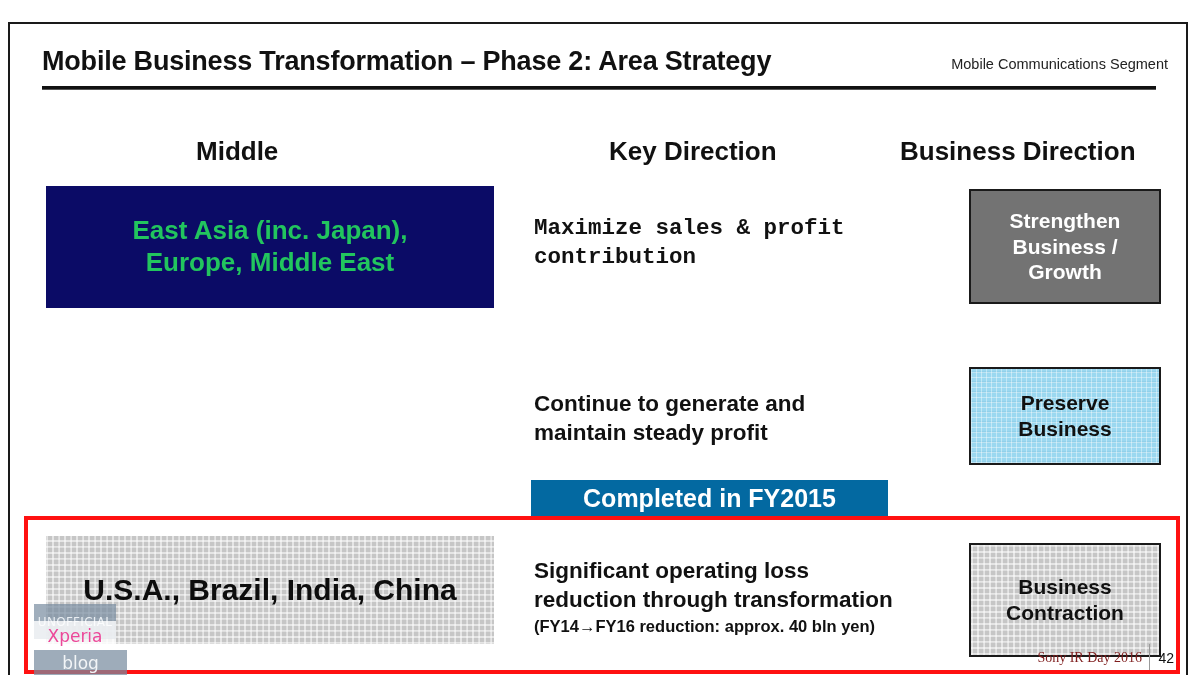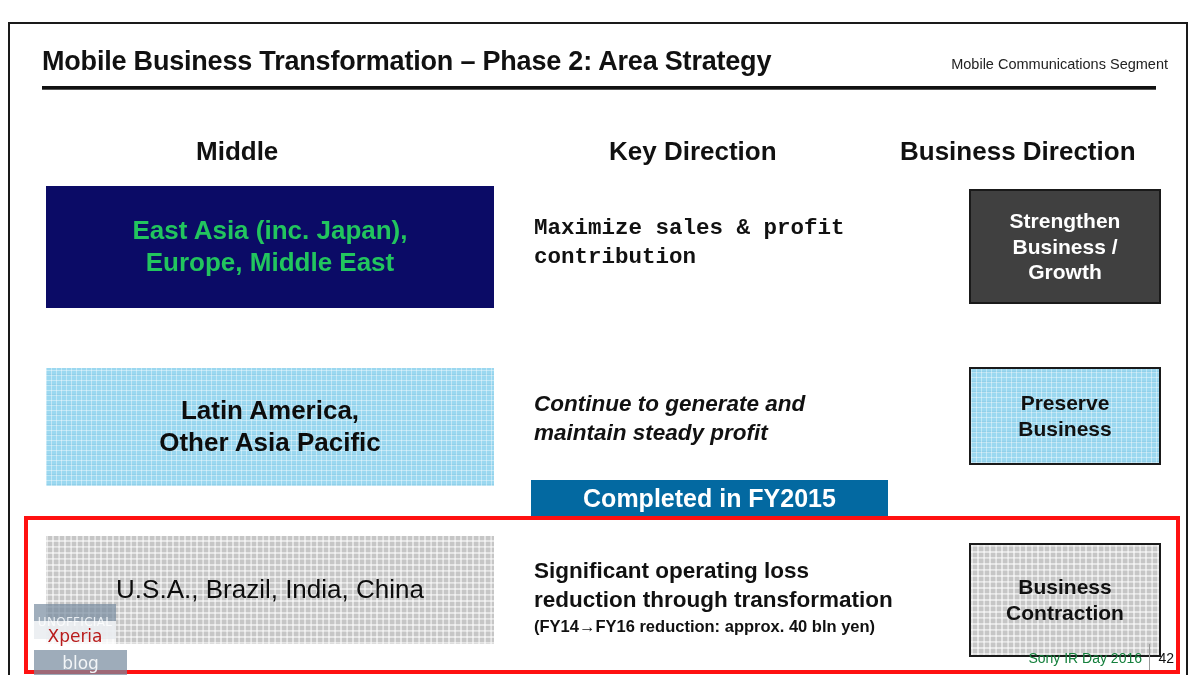--- a/index.html
+++ b/index.html
@@ -42,67 +42,67 @@
   }
 
   
   .region-box{position:absolute;left:36px;width:448px;display:flex;
               align-items:center;justify-content:center;text-align:center;
               box-sizing:border-box;}
   .rb-navy{top:162px;height:122px;background:#0b0b66;color:#22c55e;
            font-size:26px;font-weight:bold;line-height:1.22;}
   .rb-blue{top:344px;height:118px;color:#0d0d0d;font-size:26px;
            font-weight:bold;line-height:1.22;}
-  .rb-gray{top:512px;height:108px;color:#0d0d0d;font-size:26px;
-           font-weight:normal;line-height:1.22;}
+  .rb-gray{top:512px;height:108px;color:#0d0d0d;font-size:30px;
+           font-weight:bold;line-height:1.22;}
 
   
   .priority{position:absolute;left:524px;width:430px;color:#111;
             font-size:22.5px;font-weight:bold;line-height:1.28;}
   .p1{top:190px;font-family:Liberation Mono, monospace;}
-  .p2{top:366px;font-style:italic;}
+  .p2{top:366px;}
   .p3{top:533px;}
   .priority .sub{font-size:16.5px;font-weight:bold;line-height:1.25;
                  display:block;margin-top:1px;white-space:nowrap;}
 
   
   .dir-box{position:absolute;left:959px;width:192px;display:flex;
            align-items:center;justify-content:center;text-align:center;
            border:2px solid #1a1a1a;box-sizing:border-box;
            font-size:21px;font-weight:bold;line-height:1.22;}
-  .db-navy{top:165px;height:115px;background:#404040;color:#fff;}
+  .db-navy{top:165px;height:115px;background:#737373;color:#fff;}
   .db-blue{top:343px;height:98px;color:#111;}
   .db-gray{top:519px;height:114px;color:#111;}
 
   
   .completed{position:absolute;left:521px;top:456px;width:357px;height:36px;
              background:#0369a1;color:#fff;font-size:25px;font-weight:bold;
              display:flex;align-items:center;justify-content:center;
              box-sizing:border-box;}
 
   
   .redbox{position:absolute;left:14px;top:492px;width:1156px;height:158px;
           border:4px solid #ff1111;box-sizing:border-box;pointer-events:none;}
 
   
-  .footer{position:absolute;right:44px;bottom:14px;font-size:14px;color:#15803d;
-          white-space:nowrap;}
+  .footer{position:absolute;right:44px;bottom:14px;font-size:14px;color:#7f1d1d;
+          white-space:nowrap;font-family:Liberation Serif, serif;}
   .pagenum{position:absolute;right:12px;bottom:14px;font-size:14px;color:#111;}
   .pagesep{position:absolute;right:36px;bottom:10px;width:1px;height:26px;
            background:#9a9a9a;}
 
   
   .watermark{position:absolute;left:24px;top:580px;width:82px;height:72px;
              font-family:"DejaVu Sans",sans-serif;}
   .wm-top{position:absolute;left:0;top:0;width:82px;height:35px;
           background:rgba(120,140,160,.70);color:#e9eef2;font-size:12px;
           letter-spacing:.3px;display:flex;align-items:center;
           justify-content:center;}
   .wm-mid{position:absolute;left:0;top:17px;width:82px;height:29px;
-          background:rgba(255,255,255,.80);color:#b91c1c;font-size:17px;
+          background:rgba(255,255,255,.80);color:#ec4899;font-size:17px;
           display:flex;align-items:center;justify-content:center;}
   .wm-bot{position:absolute;left:0;top:46px;width:93px;height:26px;
           background:rgba(120,140,160,.72);color:#f2f5f7;font-size:17px;
           display:flex;align-items:center;justify-content:center;}
 </style>
 </head>
 <body>
 
 <div class="slide">
 
@@ -111,21 +111,20 @@
   <div class="title-rule"></div>
 
   <div class="colhead ch-region">Middle</div>
   <div class="colhead ch-priority">Key Direction</div>
   <div class="colhead ch-direction">Business Direction</div>
 
   <div class="region-box rb-navy">East Asia (inc. Japan),<br>Europe, Middle East</div>
   <div class="priority p1">Maximize sales &amp; profit<br>contribution</div>
   <div class="dir-box db-navy">Strengthen<br>Business /<br>Growth</div>
 
-  <div class="region-box rb-blue tex-blue">Latin America,<br>Other Asia Pacific</div>
   <div class="priority p2">Continue to generate and<br>maintain steady profit</div>
   <div class="dir-box db-blue tex-blue">Preserve<br>Business</div>
 
   <div class="completed">Completed in FY2015</div>
 
   <div class="region-box rb-gray tex-gray">U.S.A., Brazil, India, China</div>
   <div class="priority p3">
     <span>Significant operating loss<br>reduction through transformation</span>
     <span class="sub">(FY14→FY16 reduction: approx. 40 bln yen)</span>
   </div>

